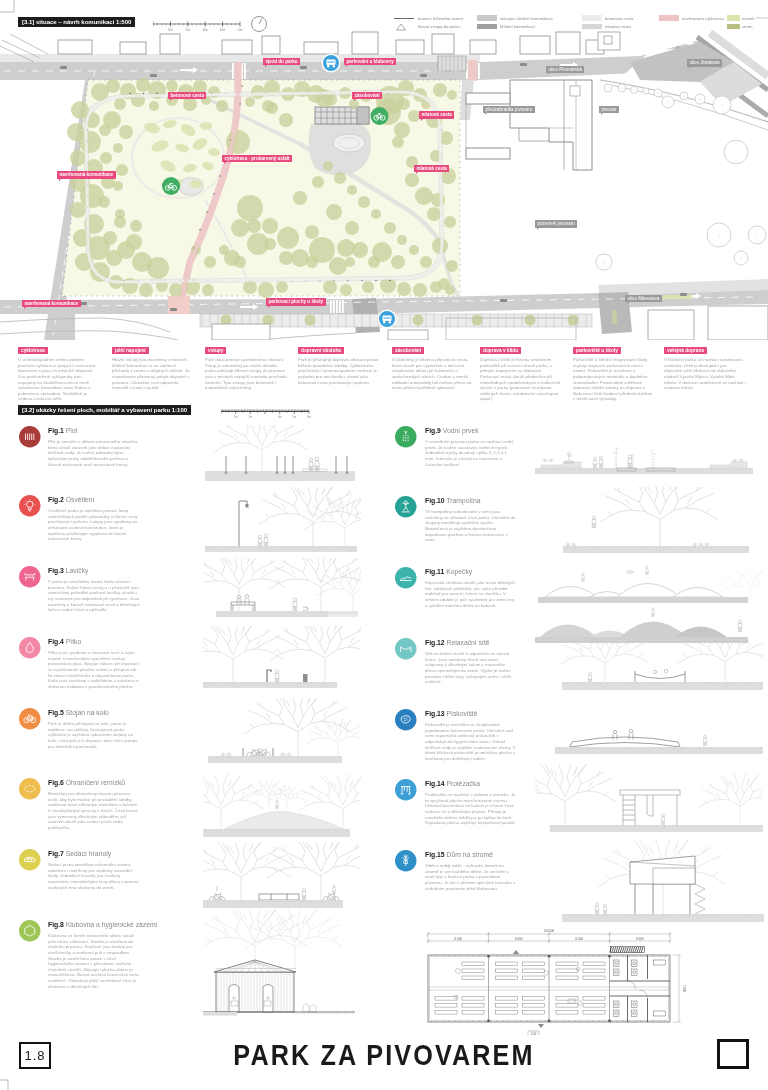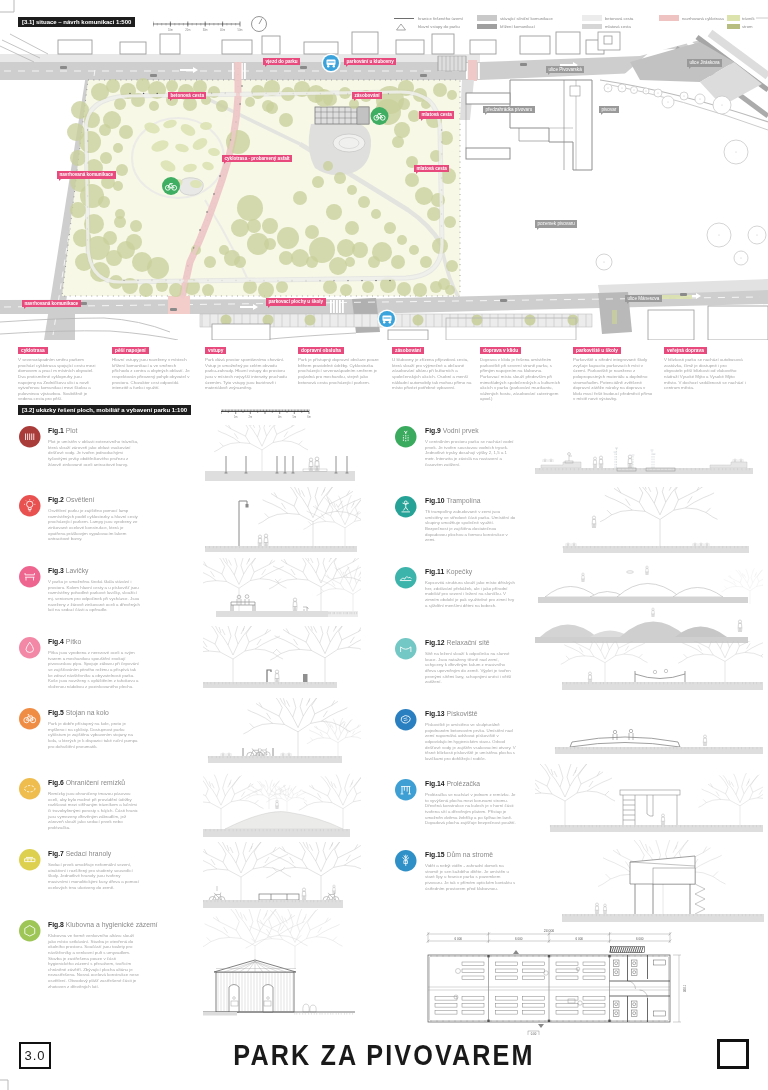--- a/index.html
+++ b/index.html
@@ -2070,14 +2070,14 @@
         <line x1="222.9" y1="20" x2="221.1" y2="25.5"></line>
         <line x1="225.0" y1="20" x2="223.2" y2="25.5"></line>
       </g>
       <rect x="192.5" y="19.7" width="34" height="6" fill="none" stroke="#222" stroke-width="0.5"></rect>
       <polygon points="98,23 101,27 95,27" fill="#888"></polygon>
       <polygon points="123,101 126,97 120,97" fill="#888"></polygon>
       <rect x="110" y="104" width="11" height="4.5" fill="none" stroke="#777" stroke-width="0.4"></rect>
       <text x="115.5" y="107.7" font-size="2.8" fill="#555" text-anchor="middle" font-family="Liberation Sans">0,00</text>
     </svg>
     <div id="title">PARK ZA PIVOVAREM</div>
-    <div id="num">3.0</div>
+    <div id="num">1.8</div>
     <div id="sq"></div>
   </div>
 </body></html>

